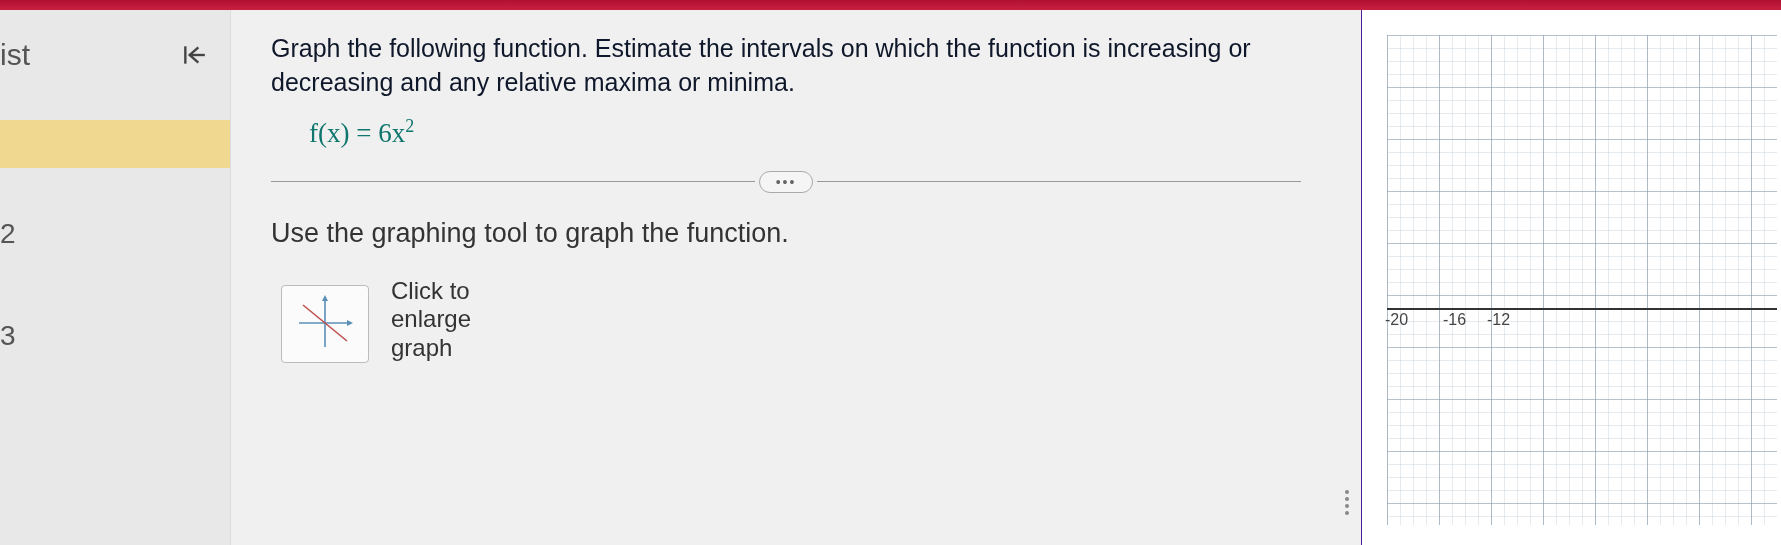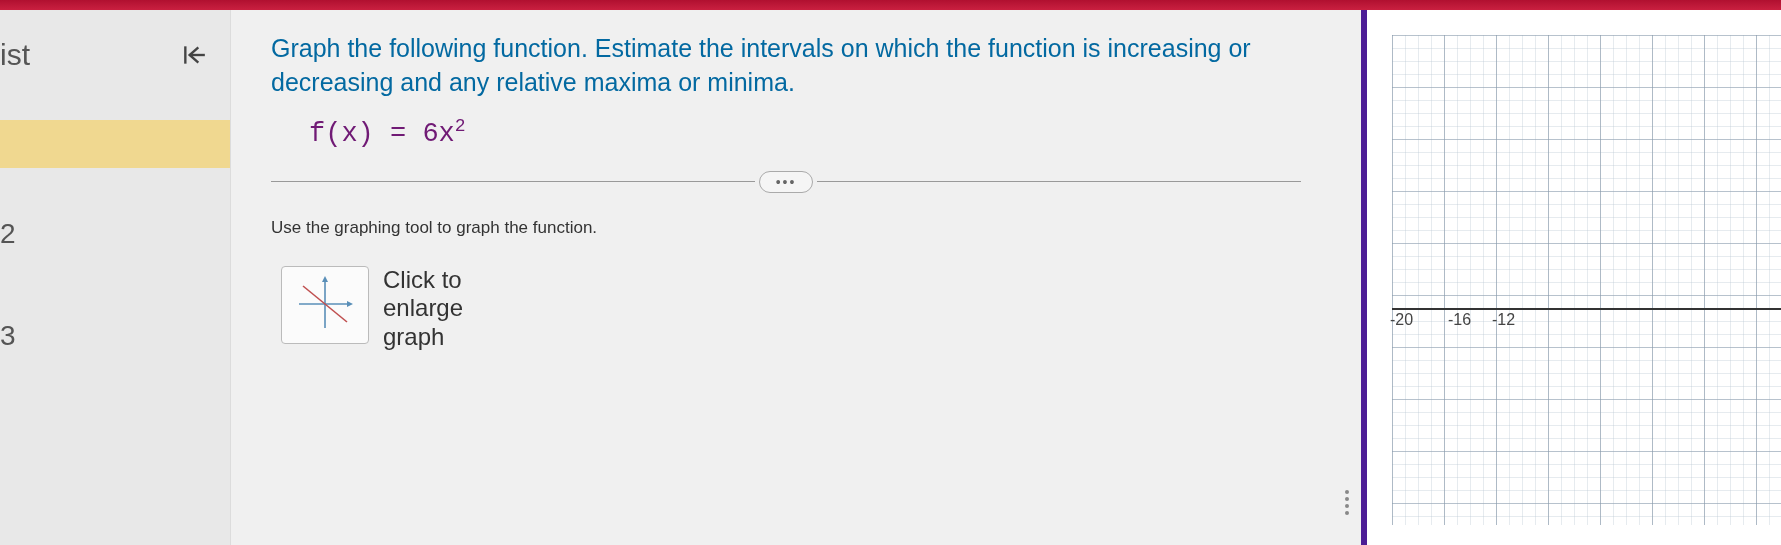--- a/index.html
+++ b/index.html
@@ -61,28 +61,28 @@
     }
     .content-area {
       flex: 1;
       background: #f0f0f0;
       padding: 22px 30px 0 40px;
       position: relative;
       border-left: 1px solid #dcdcdc;
     }
     .prompt-text {
       font-size: 25px;
-      color: #0369a1;
+      color: #0f172a;
       line-height: 1.35;
       max-width: 1020px;
     }
     .formula {
-      font-family: Liberation Mono, monospace;
+      font-family: Liberation Serif, serif;
       font-size: 27px;
-      color: #701a75;
+      color: #0f766e;
       margin: 16px 0 22px 38px;
     }
     .formula sup { font-size: 18px; vertical-align: super; }
     .divider-row {
       display: flex;
       align-items: center;
       width: 1030px;
       margin: 8px 0 25px 0;
     }
     .divider-line {
@@ -95,28 +95,28 @@
       border-radius: 14px;
       padding: 2px 16px;
       background: #f5f5f5;
       cursor: pointer;
       font-size: 14px;
       color: #666;
       letter-spacing: 2px;
       margin: 0 4px;
     }
     .instruction-text {
-      font-size: 17px;
+      font-size: 27px;
       color: #333;
       margin-bottom: 28px;
     }
     .graph-tool-row {
       display: flex;
-      align-items: flex-start;
-      gap: 14px;
+      align-items: flex-end;
+      gap: 22px;
       margin-bottom: 22px;
       margin-left: 10px;
     }
     .graph-icon-btn {
       width: 88px;
       height: 78px;
       border: 1px solid #bbb;
       border-radius: 4px;
       background: #fbfbfb;
       display: flex;
@@ -132,21 +132,21 @@
     }
     .question-text {
       font-size: 25px;
       color: #333;
       line-height: 1.35;
       max-width: 1020px;
     }
     .graph-panel {
       width: 420px;
       background: #fff;
-      border-left: 6px solid #4c1d95;
+      border-left: 1px solid #4c1d95;
       padding: 25px 0 0 10px;
       flex-shrink: 0;
       position: relative;
     }
     .graph-grid {
       position: relative;
       width: 390px;
       height: 490px;
       margin-left: 15px;
     }

